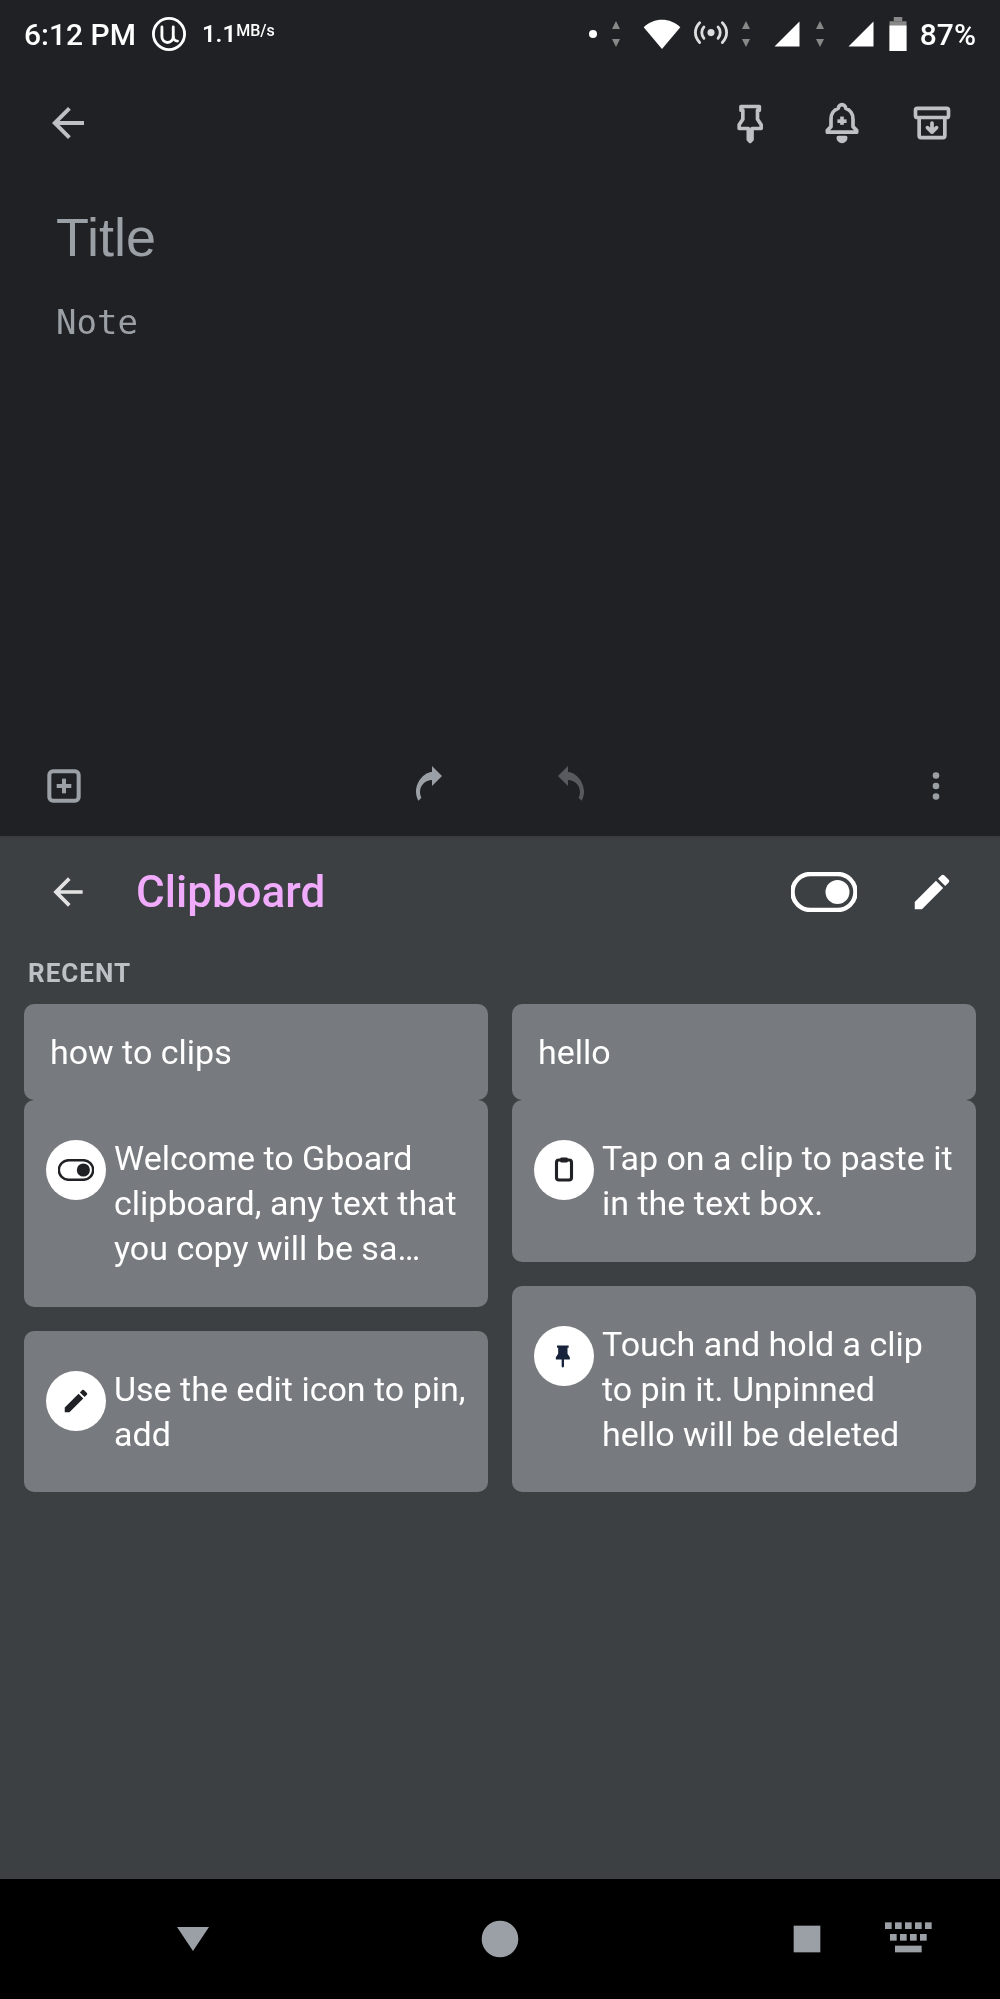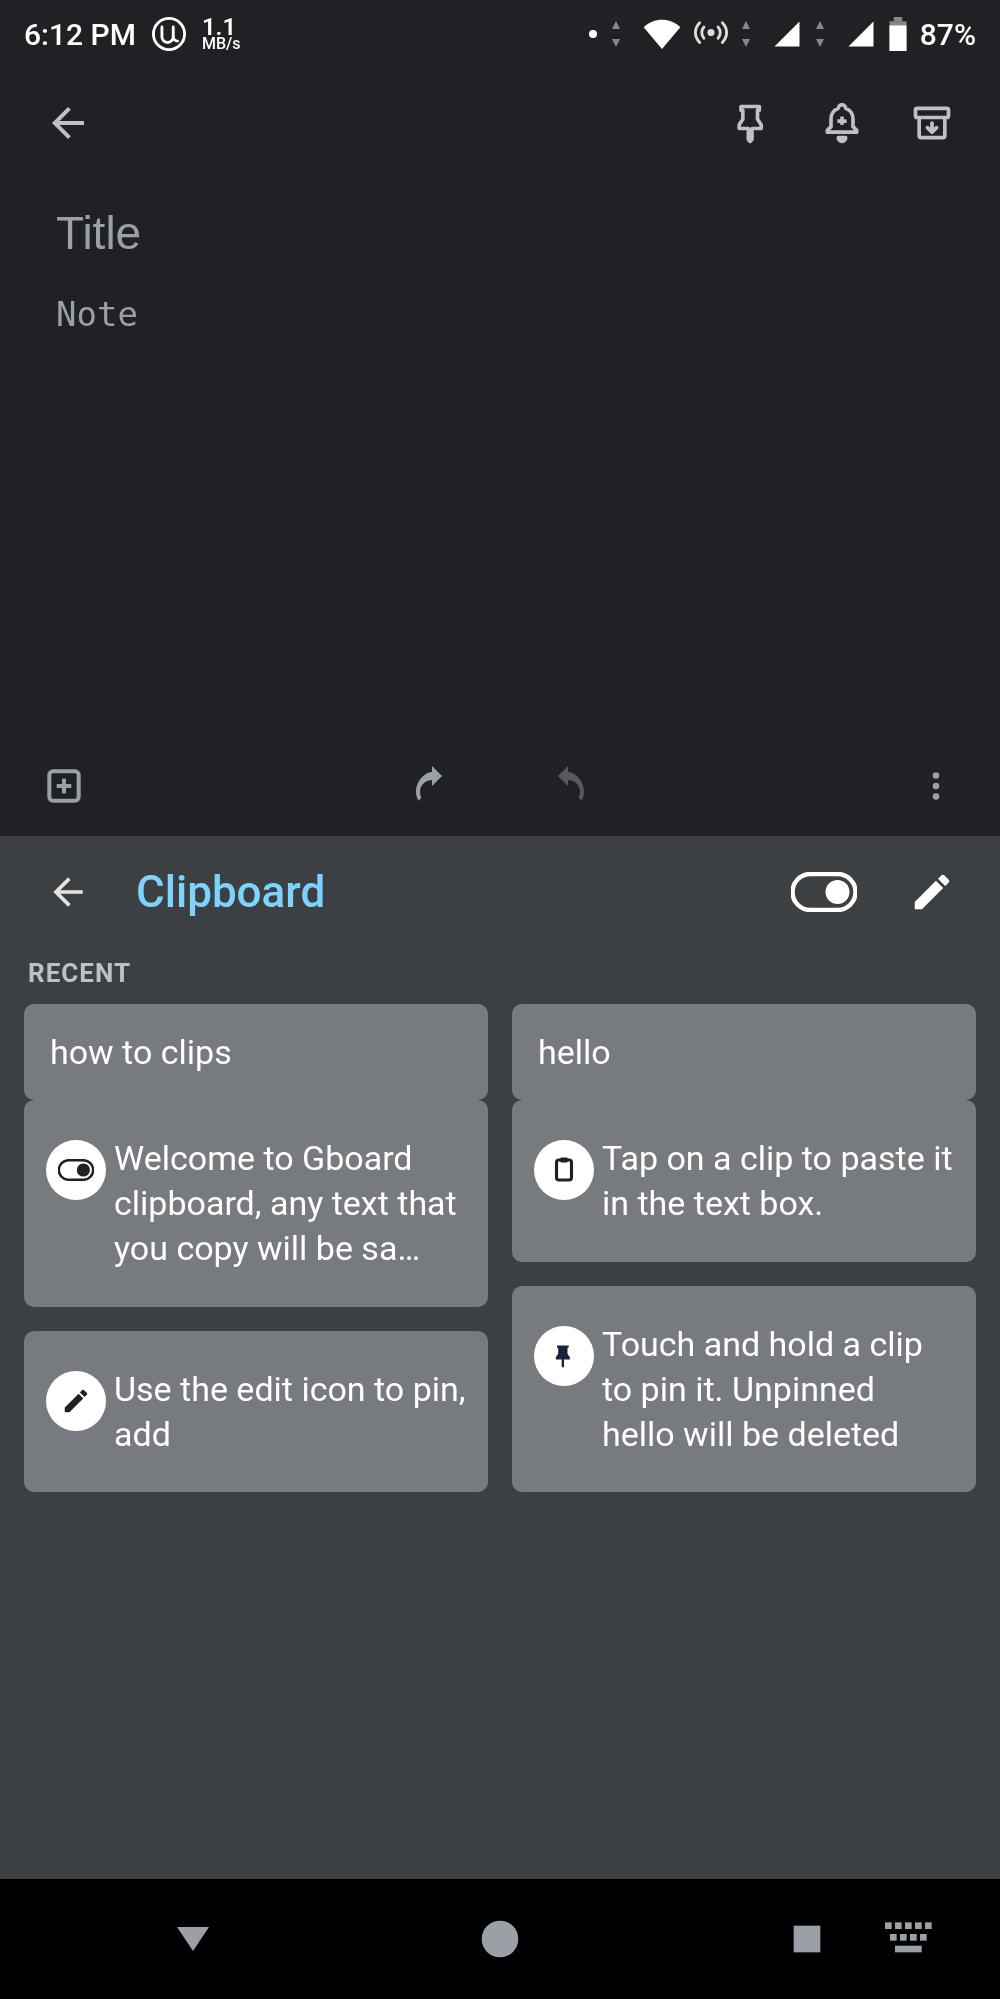--- a/index.html
+++ b/index.html
@@ -24,21 +24,21 @@
     background: #202124;
     display: flex;
     align-items: center;
     padding: 0 24px;
     font-size: 30px;
     color: #fff;
     font-weight: 500;
   }
   .status-left { display: flex; align-items: center; gap: 16px; }
   .status-right { margin-left: auto; display: flex; align-items: center; gap: 12px; }
-  .netspeed { display:flex; flex-direction:column; line-height:0.85; font-size:24px; font-weight:600;}
+  .netspeed { display:flex; flex-direction:row; line-height:0.85; font-size:24px; font-weight:600;}
   .netspeed .sub { font-size:16px; font-weight:500; }
   .sb-icon { display:inline-flex; align-items:center; justify-content:center; }
 
   
   .note-app {
     background: #202124;
     flex: 0 0 auto;
     height: 770px;
     display:flex;
     flex-direction:column;
@@ -56,21 +56,21 @@
 
   .note-body {
     flex:1;
     padding: 28px 56px 0 56px;
   }
   .title-input {
     width:100%;
     background:transparent;
     border:none;
     color:#22c55e;
-    font-size: 46px;
+    font-size: 54px;
     font-weight:400;
     outline:none;
   }
   .title-input::placeholder { color:#9aa0a6; }
   .note-input {
     margin-top: 34px;
     width:100%;
     background:transparent;
     border:none;
     color:#22c55e;
@@ -100,21 +100,21 @@
     overflow:hidden;
   }
   .kbd-header {
     height: 108px;
     display:flex;
     align-items:center;
     padding: 0 28px;
     gap: 28px;
   }
   .kbd-title {
-    color:#7dd3fc;
+    color:#f0abfc;
     font-size: 44px;
     font-weight:500;
   }
   .kbd-header .spacer { flex:1; }
   .kbd-header-btn { width:80px; height:80px; display:flex; align-items:center; justify-content:center; }
 
   .kbd-content {
     flex:1;
     padding: 0 24px;
     overflow:hidden;

